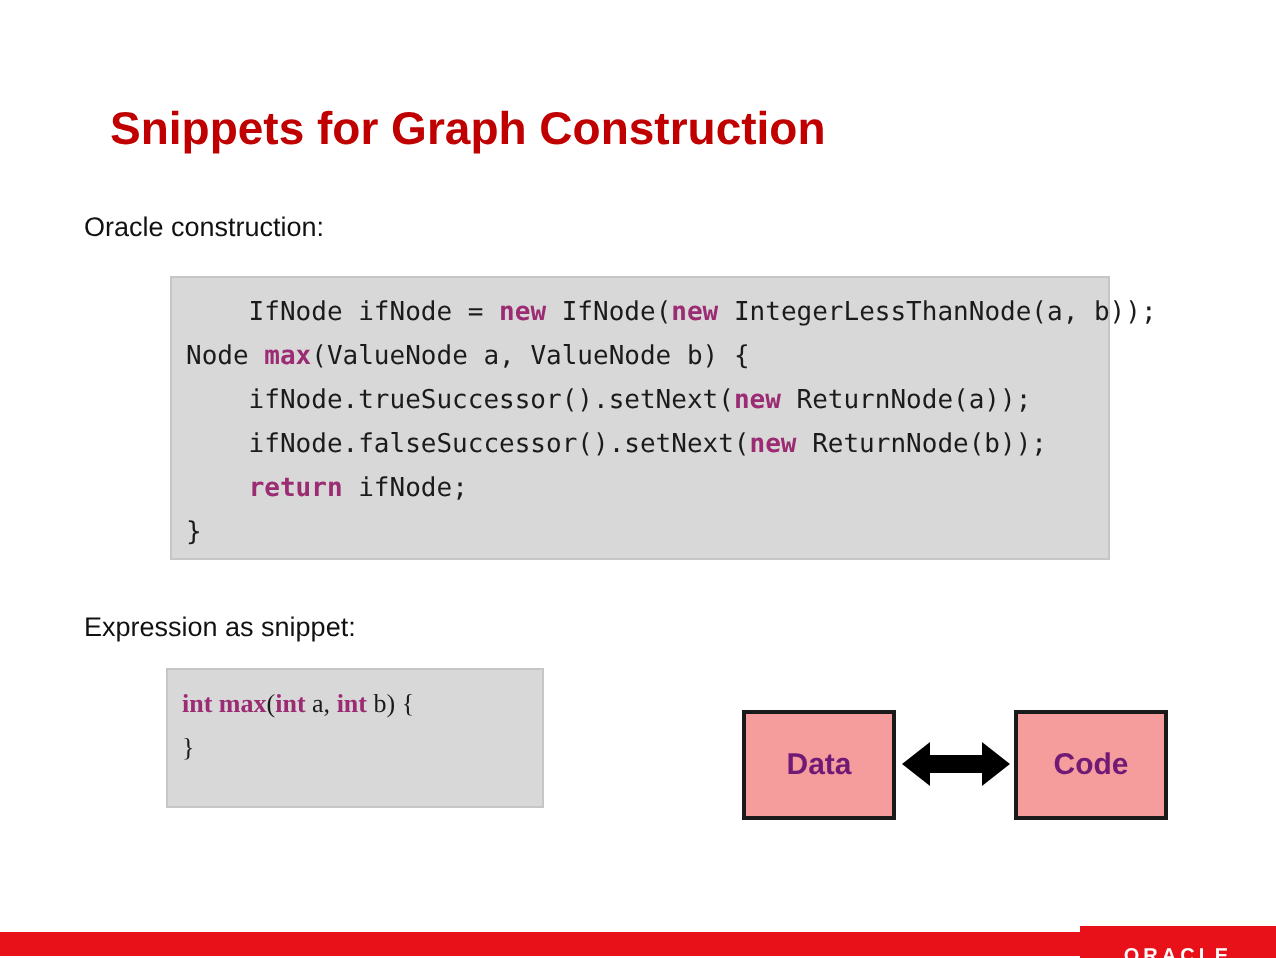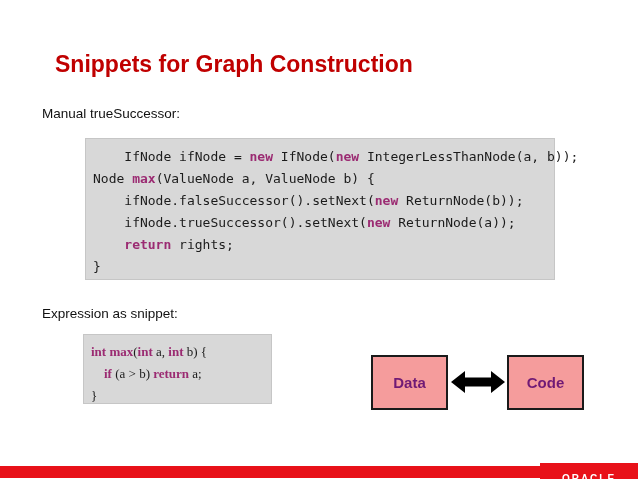--- a/index.html
+++ b/index.html
@@ -56,36 +56,35 @@
     position:absolute; left:36px; top:456px; font-size:7px; color:#8a8a8a; white-space:nowrap;
   }
 </style>
 </head>
 <body>
 
 <div class="slide">
 
   <div class="slide-title">Snippets for Graph Construction</div>
 
-  <div class="section-label label-1">Manual trueSuccessor:</div>
+  <div class="section-label label-1">Oracle construction:</div>
 
   <div class="code-block code-block-1">
       <div class="code-line"><span>    IfNode ifNode = </span><span class="kw">new</span><span> IfNode(</span><span class="kw">new</span><span> IntegerLessThanNode(a, b));</span></div>
       <div class="code-line"><span>Node </span><span class="kw">max</span><span>(ValueNode a, ValueNode b) {</span></div>
+      <div class="code-line"><span>    ifNode.trueSuccessor().setNext(</span><span class="kw">new</span><span> ReturnNode(a));</span></div>
       <div class="code-line"><span>    ifNode.falseSuccessor().setNext(</span><span class="kw">new</span><span> ReturnNode(b));</span></div>
-      <div class="code-line"><span>    ifNode.trueSuccessor().setNext(</span><span class="kw">new</span><span> ReturnNode(a));</span></div>
-      <div class="code-line"><span>    </span><span class="kw">return</span><span> rights;</span></div>
+      <div class="code-line"><span>    </span><span class="kw">return</span><span> ifNode;</span></div>
       <div class="code-line"><span>}</span></div>
     </div>
 
   <div class="section-label label-2">Expression as snippet:</div>
 
   <div class="code-block code-block-2">
       <div class="code-line"><span class="kw">int</span><span> </span><span class="kw">max</span><span>(</span><span class="kw">int</span><span> a, </span><span class="kw">int</span><span> b) {</span></div>
-      <div class="code-line"><span>    </span><span class="kw">if</span><span> (a &gt; b) </span><span class="kw">return</span><span> a;</span></div>
       <div class="code-line"><span>}</span></div>
     </div>
 
   <div class="diagram-box box-data">
     <span>Data</span>
   </div>
 
   <div class="arrow-wrap">
     <svg width="54" height="26" viewBox="0 0 54 26" xmlns="http://www.w3.org/2000/svg">
       <polygon points="0,13 14,2 14,8.5 40,8.5 40,2 54,13 40,24 40,17.5 14,17.5 14,24" fill="#000000"></polygon>

